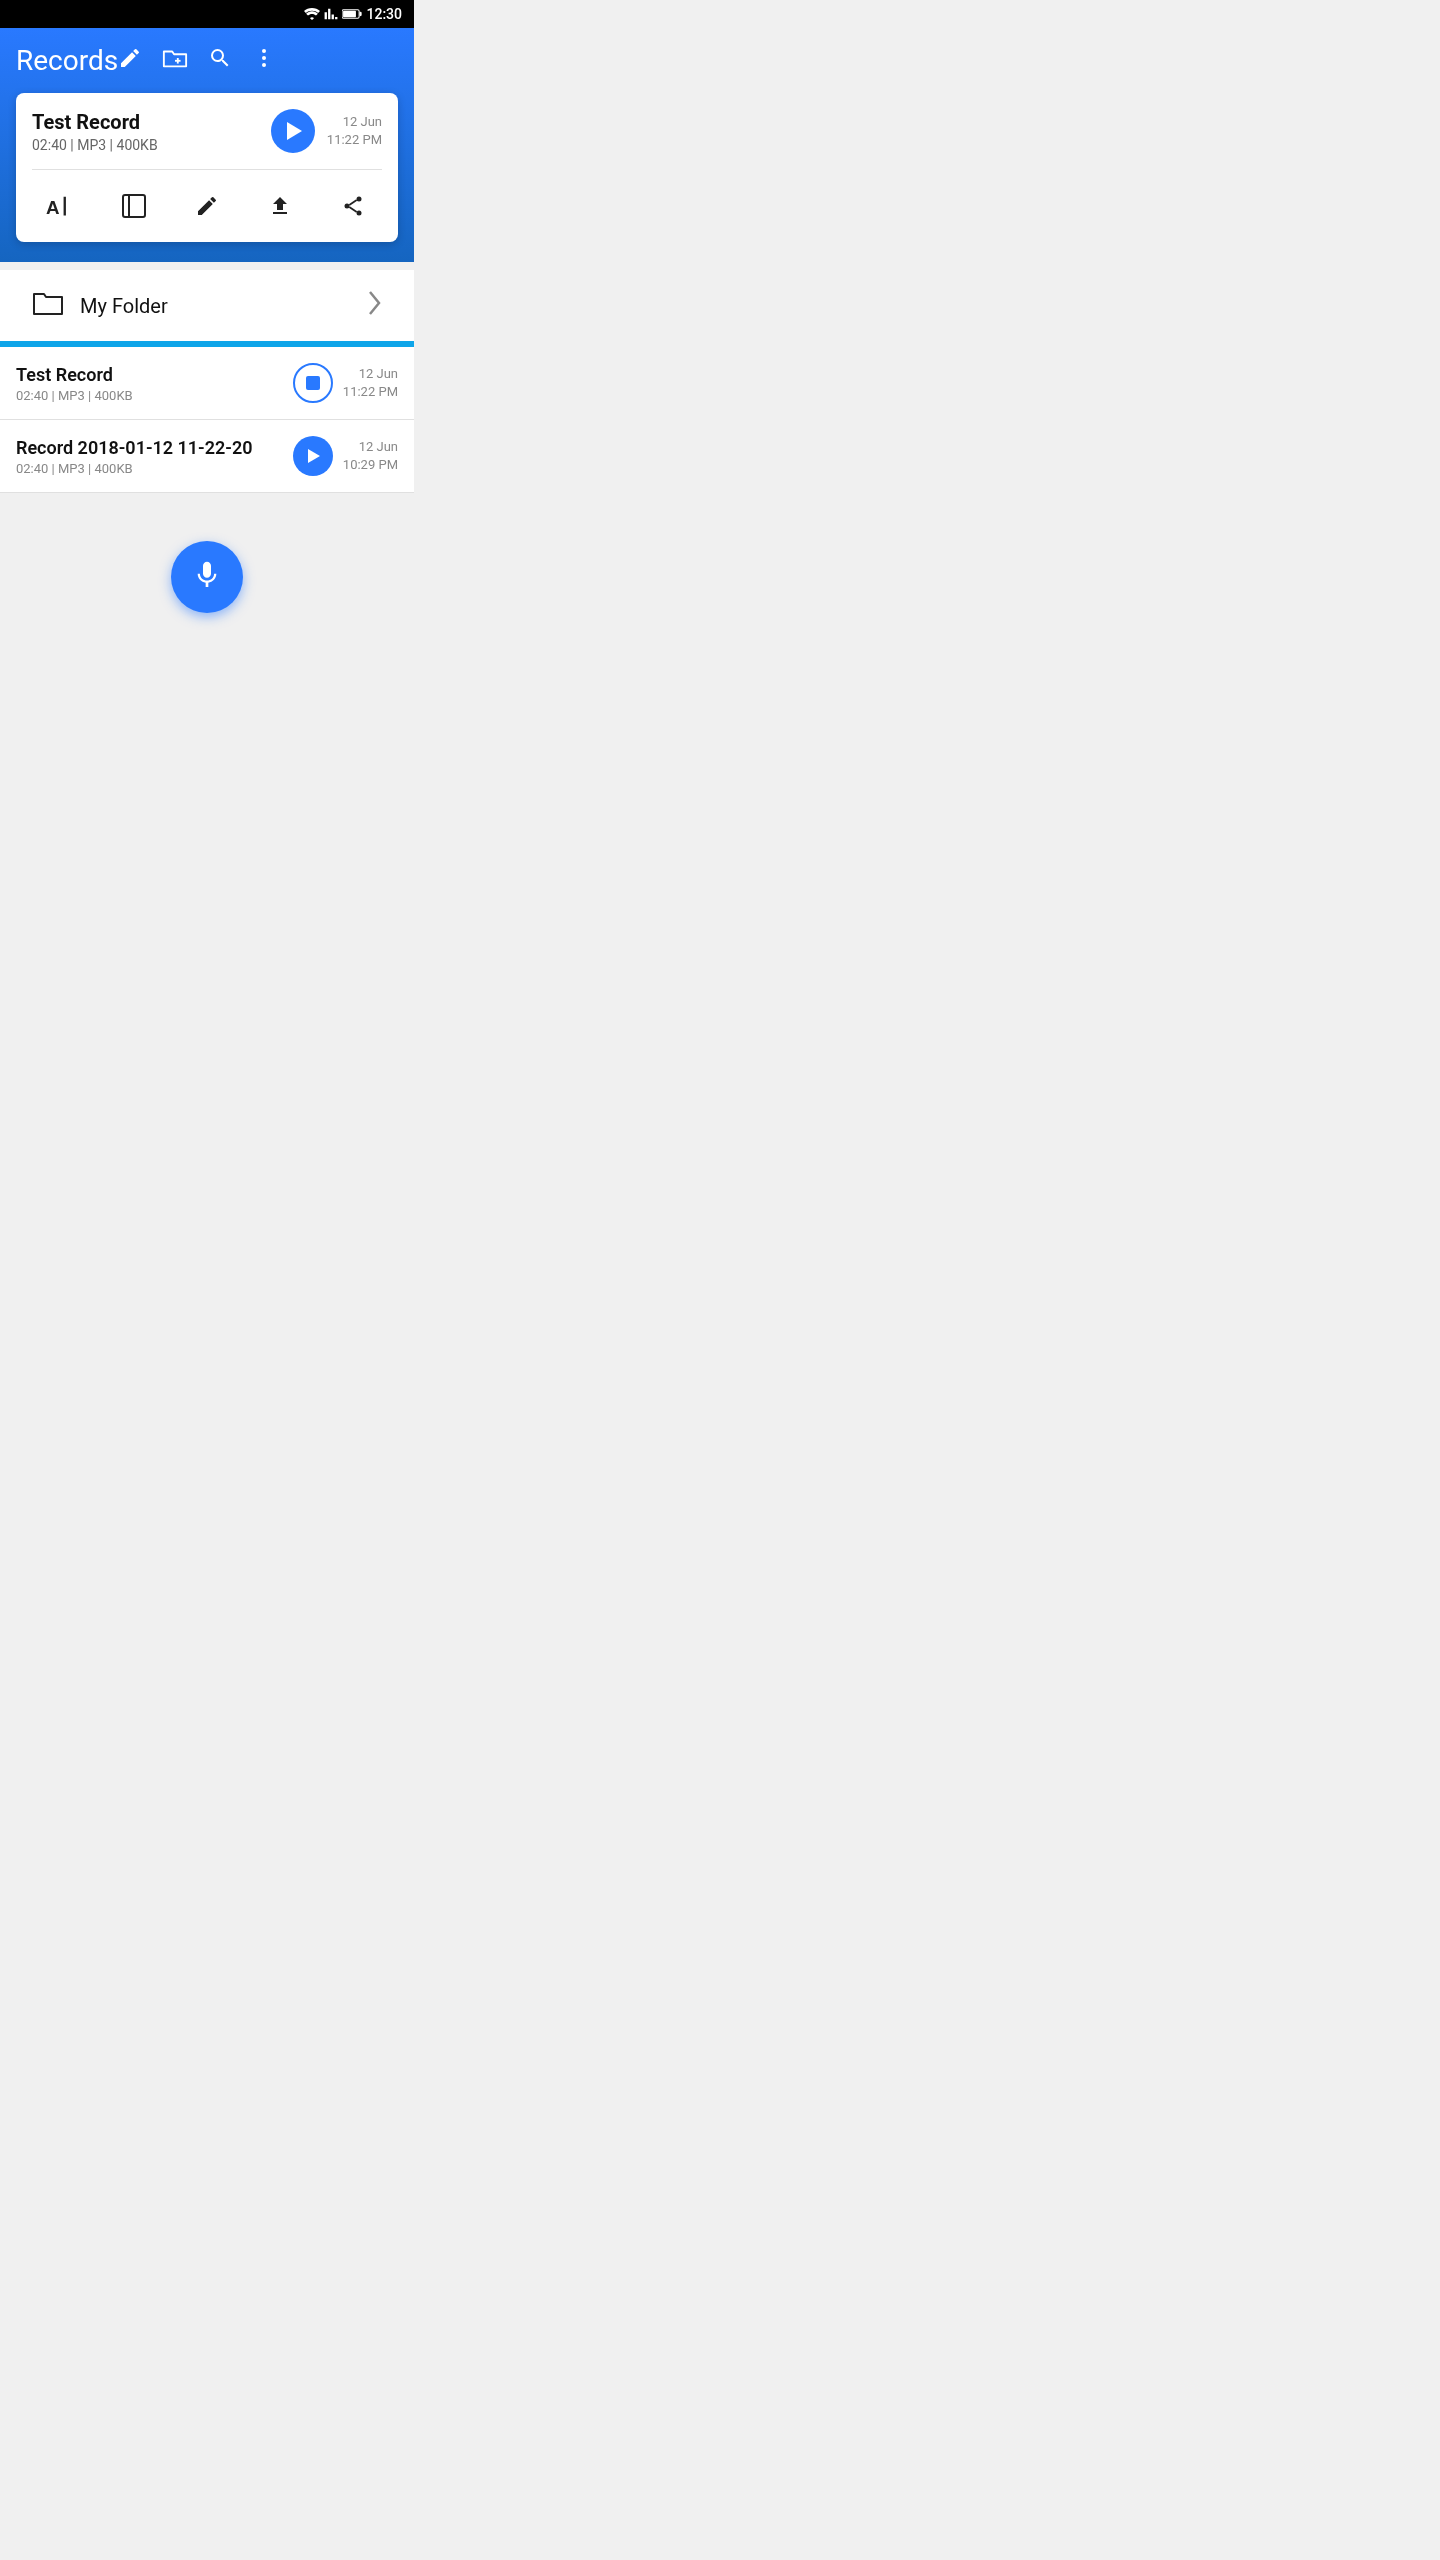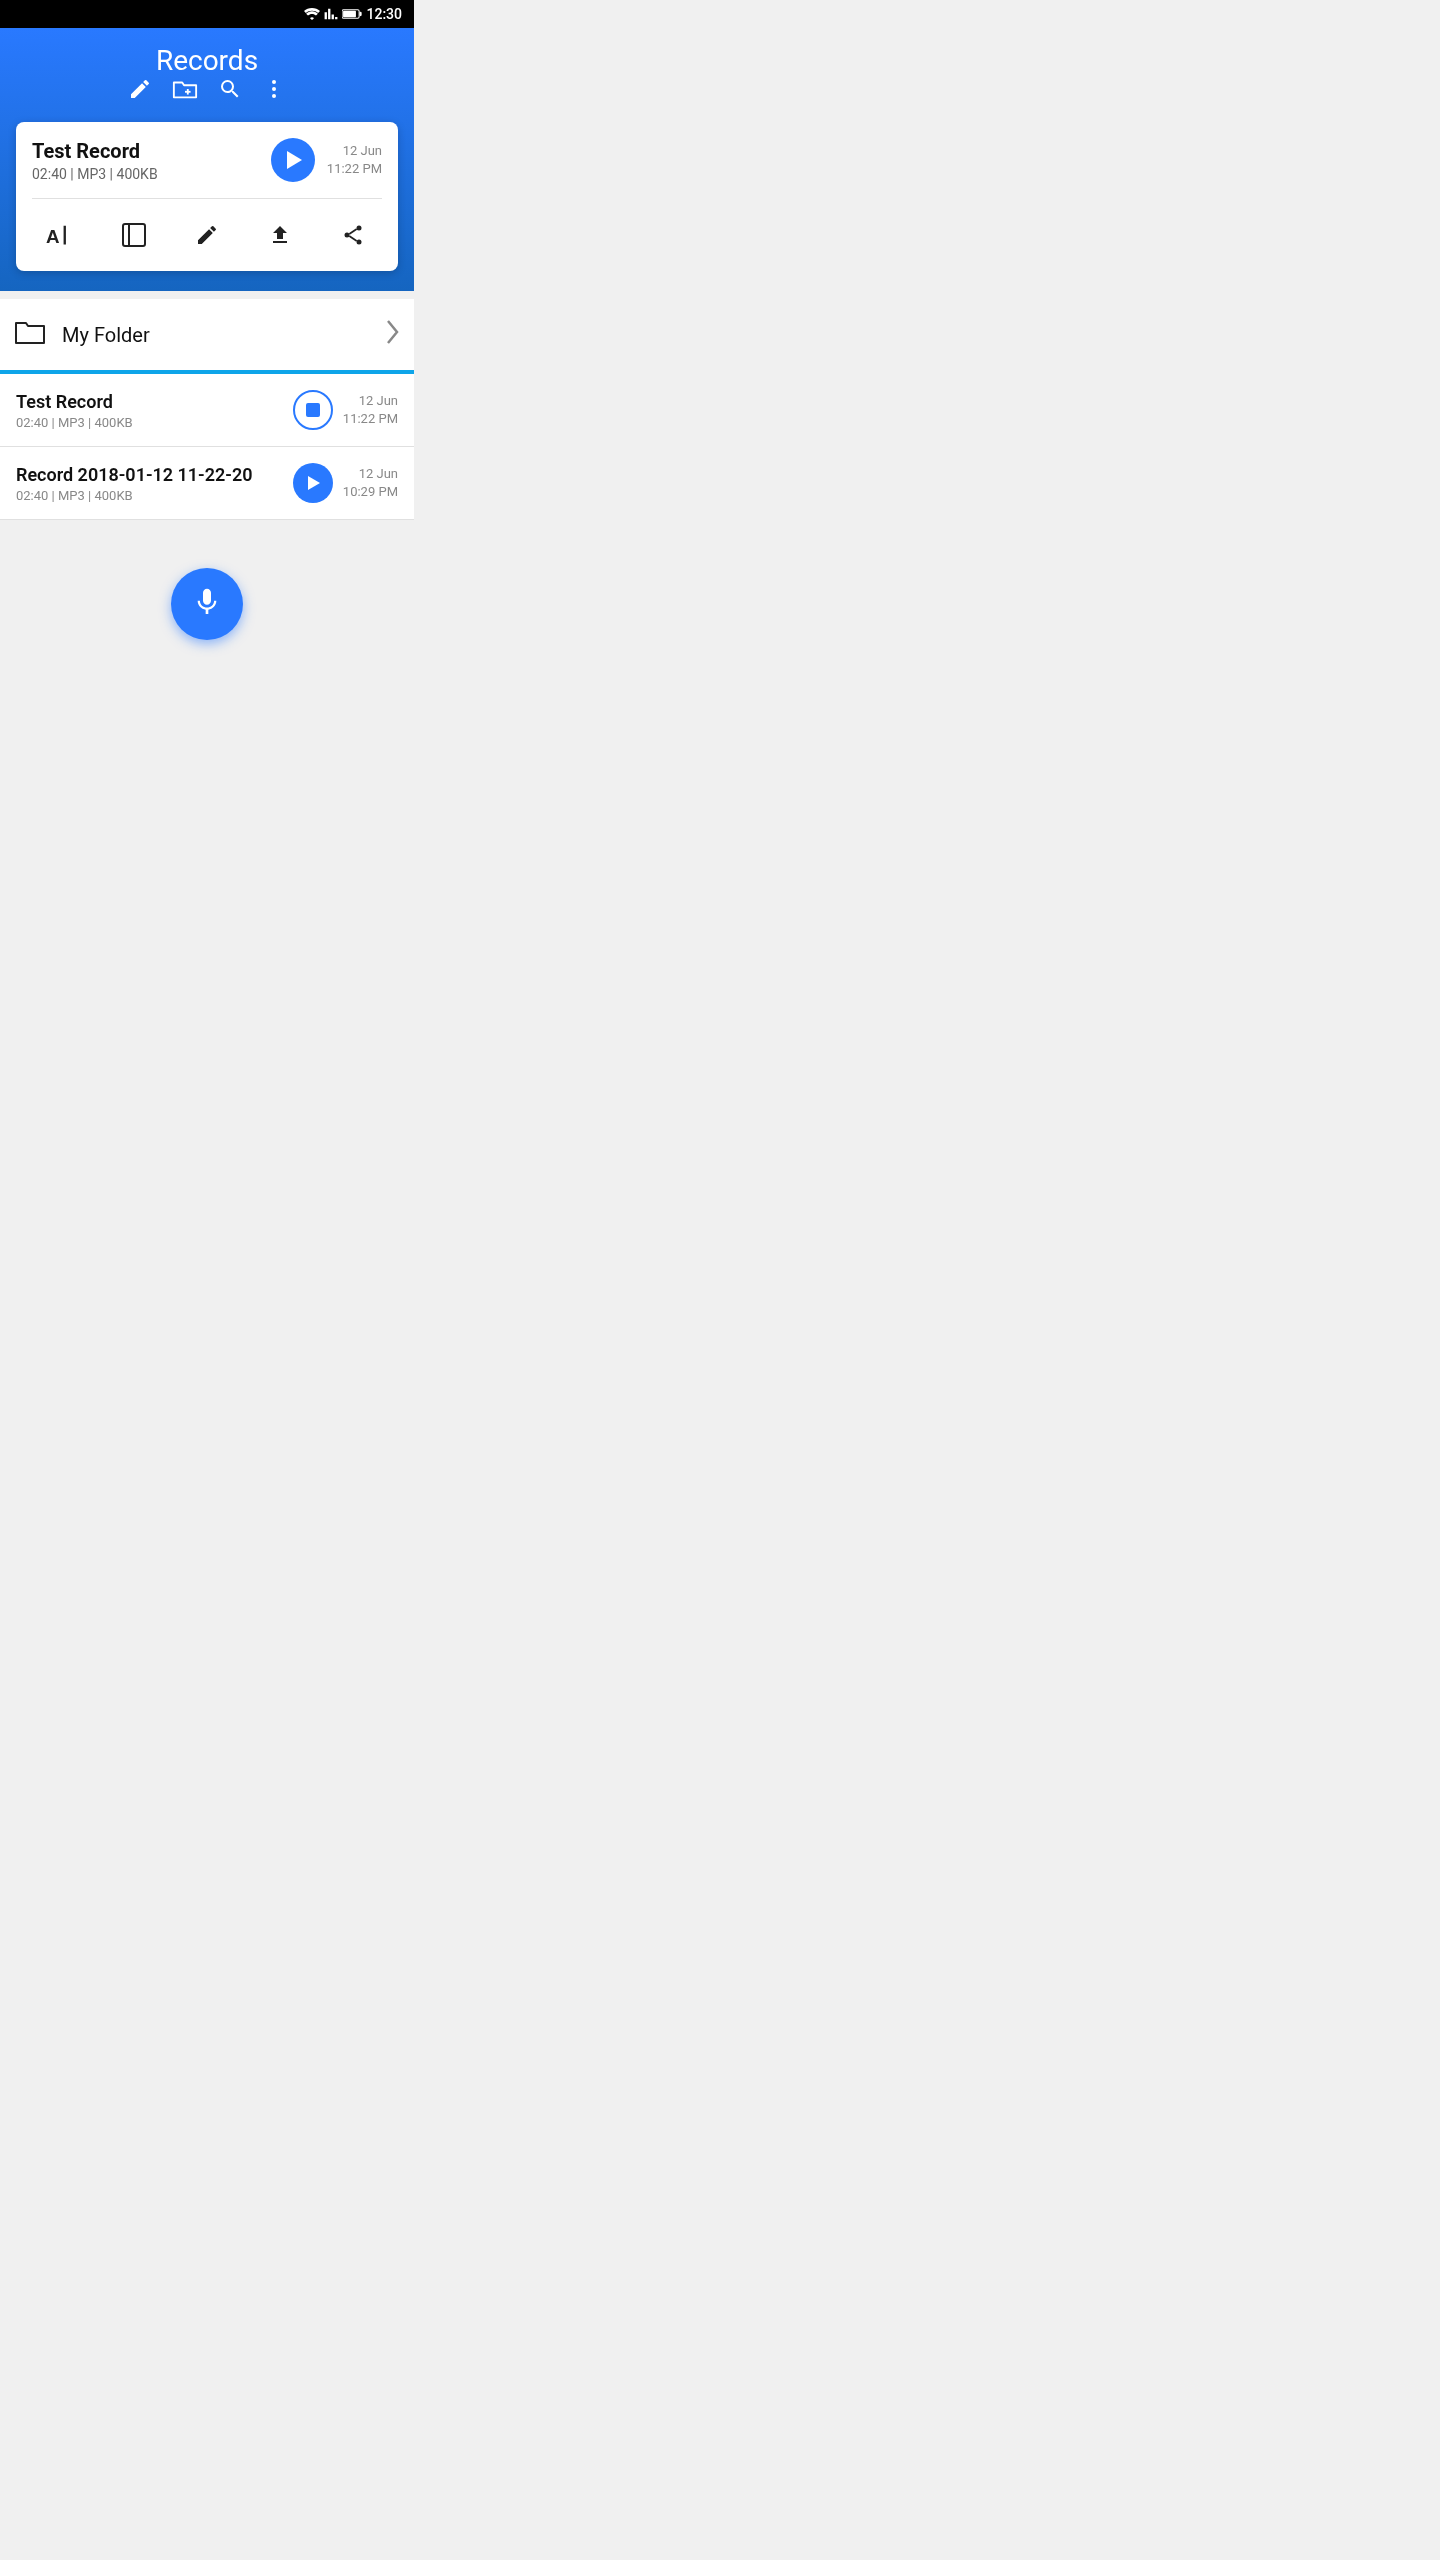--- a/index.html
+++ b/index.html
@@ -35,21 +35,20 @@
 
     
     .header {
       background: linear-gradient(180deg, #2979FF 0%, #1565C0 100%);
       padding: 16px 16px 20px 16px;
     }
     .header-top {
       display: flex;
       align-items: center;
       justify-content: flex-start;
-      flex-direction: column;
     }
     .header-title {
       color: #fff;
       font-size: 28px;
       font-weight: 400;
     }
     .header-actions {
       display: flex;
       align-items: center;
       gap: 20px;
@@ -142,22 +141,22 @@
     
     .content {
       background: #fff;
       margin-top: 8px;
     }
 
     
     .folder-row {
       display: flex;
       align-items: center;
-      padding: 18px 14px;
-      border-bottom: 4px solid #0ea5e9;
+      padding: 18px 32px;
+      border-bottom: 6px solid #0ea5e9;
       cursor: pointer;
     }
     .folder-icon-wrap {
       margin-right: 16px;
       font-size: 28px;
       color: #222;
     }
     .folder-label {
       flex: 1;
       font-size: 20px;

